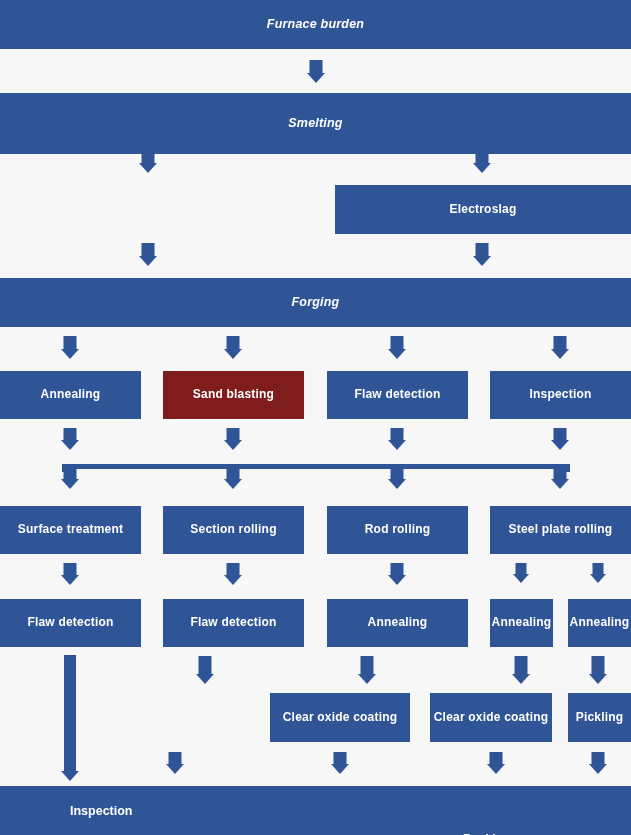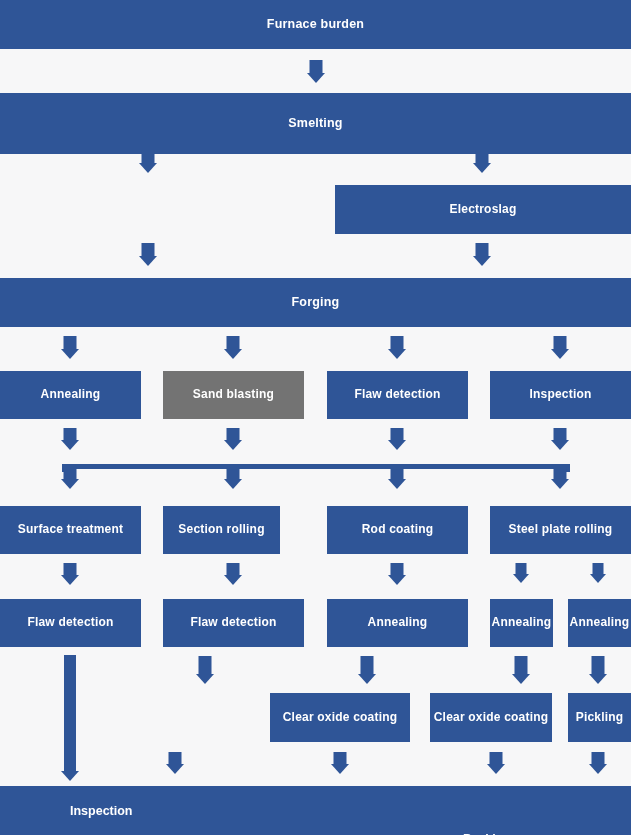--- a/index.html
+++ b/index.html
@@ -20,21 +20,21 @@
     justify-content:center;
     font-size:12px;
     font-weight:bold;
     letter-spacing:.2px;
     text-align:center;
     box-sizing:border-box;
     line-height:1.1;
     white-space:nowrap;
     overflow:hidden;
   }
-  .node.banner{font-size:12.5px;}
+  .node.banner{font-size:12.5px;font-style:italic;}
   .node .lbl{pointer-events:none;}
   
   .bar-bottom{
     position:absolute;
     background:#2f5597;
     color:#fff;
     font-size:12.5px;
     font-weight:bold;
   }
   .bar-bottom .lbl{
@@ -81,37 +81,37 @@
     </div>
     <div class="node" style="left: 335px; top: 185px; width: 296px; height: 49px; background: rgb(47, 85, 151); color: rgb(255, 255, 255);">
       <span class="lbl">Electroslag</span>
     </div>
     <div class="node banner" style="left: 0px; top: 278px; width: 631px; height: 49px; background: rgb(47, 85, 151); color: rgb(255, 255, 255);">
       <span class="lbl">Forging</span>
     </div>
     <div class="node" style="left: 0px; top: 371px; width: 141px; height: 48px; background: rgb(47, 85, 151); color: rgb(255, 255, 255);">
       <span class="lbl">Annealing</span>
     </div>
-    <div class="node" style="left: 163px; top: 371px; width: 141px; height: 48px; background: #737373; color: rgb(255, 255, 255);">
+    <div class="node" style="left: 163px; top: 371px; width: 141px; height: 48px; background: #7f1d1d; color: rgb(255, 255, 255);">
       <span class="lbl">Sand blasting</span>
     </div>
     <div class="node" style="left: 327px; top: 371px; width: 141px; height: 48px; background: rgb(47, 85, 151); color: rgb(255, 255, 255);">
       <span class="lbl">Flaw detection</span>
     </div>
     <div class="node" style="left: 490px; top: 371px; width: 141px; height: 48px; background: rgb(47, 85, 151); color: rgb(255, 255, 255);">
       <span class="lbl">Inspection</span>
     </div>
     <div class="node" style="left: 0px; top: 506px; width: 141px; height: 48px; background: rgb(47, 85, 151); color: rgb(255, 255, 255);">
       <span class="lbl">Surface treatment</span>
     </div>
-    <div class="node" style="left: 163px; top: 506px; width: 117px; height: 48px; background: rgb(47, 85, 151); color: rgb(255, 255, 255);">
+    <div class="node" style="left: 163px; top: 506px; width: 141px; height: 48px; background: rgb(47, 85, 151); color: rgb(255, 255, 255);">
       <span class="lbl">Section rolling</span>
     </div>
     <div class="node" style="left: 327px; top: 506px; width: 141px; height: 48px; background: rgb(47, 85, 151); color: rgb(255, 255, 255);">
-      <span class="lbl">Rod coating</span>
+      <span class="lbl">Rod rolling</span>
     </div>
     <div class="node" style="left: 490px; top: 506px; width: 141px; height: 48px; background: rgb(47, 85, 151); color: rgb(255, 255, 255);">
       <span class="lbl">Steel plate rolling</span>
     </div>
     <div class="node" style="left: 0px; top: 599px; width: 141px; height: 48px; background: rgb(47, 85, 151); color: rgb(255, 255, 255);">
       <span class="lbl">Flaw detection</span>
     </div>
     <div class="node" style="left: 163px; top: 599px; width: 141px; height: 48px; background: rgb(47, 85, 151); color: rgb(255, 255, 255);">
       <span class="lbl">Flaw detection</span>
     </div>

